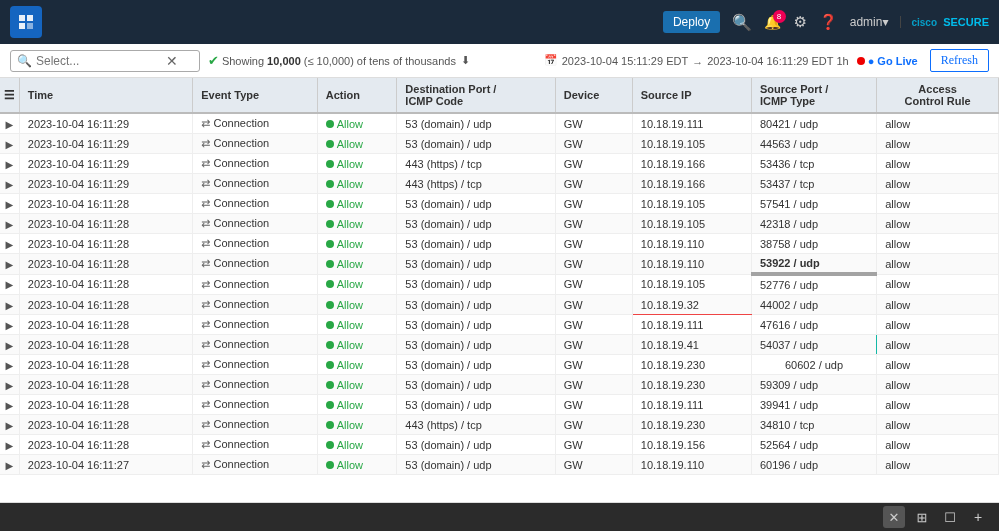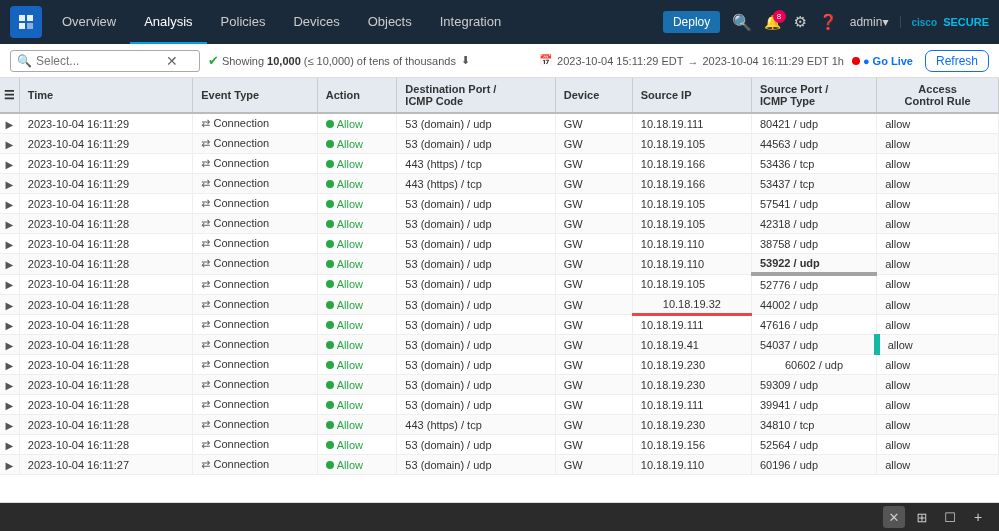--- a/index.html
+++ b/index.html
@@ -9,28 +9,20 @@
 <body>
 
 <div style="display:flex;align-items:center;background:#1b2a3b;color:#ccc;height:44px;padding:0 10px;gap:6px;">
   <div style="background:#1565c0;width:32px;height:32px;display:flex;align-items:center;justify-content:center;border-radius:4px;flex-shrink:0;">
     <svg width="18" height="18" viewBox="0 0 18 18" fill="none">
       <rect x="2" y="2" width="6" height="6" fill="white" opacity="0.9"></rect>
       <rect x="10" y="2" width="6" height="6" fill="white" opacity="0.9"></rect>
       <rect x="2" y="10" width="6" height="6" fill="white" opacity="0.9"></rect>
       <rect x="10" y="10" width="6" height="6" fill="white" opacity="0.5"></rect>
     </svg>
-  </div>
-  <div style="display:flex;gap:0;flex:1;">
-    <span style="color:#ccc;padding:0 14px;height:44px;display:flex;align-items:center;font-size:13px;cursor:pointer;border-bottom:2px solid transparent;">Overview</span>
-    <span style="color:white;padding:0 14px;height:44px;display:flex;align-items:center;font-size:13px;cursor:pointer;border-bottom:2px solid #00a0e3;">Analysis</span>
-    <span style="color:#ccc;padding:0 14px;height:44px;display:flex;align-items:center;font-size:13px;cursor:pointer;border-bottom:2px solid transparent;">Policies</span>
-    <span style="color:#ccc;padding:0 14px;height:44px;display:flex;align-items:center;font-size:13px;cursor:pointer;border-bottom:2px solid transparent;">Devices</span>
-    <span style="color:#ccc;padding:0 14px;height:44px;display:flex;align-items:center;font-size:13px;cursor:pointer;border-bottom:2px solid transparent;">Objects</span>
-    <span style="color:#ccc;padding:0 14px;height:44px;display:flex;align-items:center;font-size:13px;cursor:pointer;border-bottom:2px solid transparent;">Integration</span>
   </div>
   <div style="display:flex;align-items:center;gap:12px;margin-left:auto;">
     <button style="background:#1a6faf;color:white;border:none;padding:4px 10px;border-radius:3px;cursor:pointer;font-size:12px;">Deploy</button>
     <span style="color:#ccc;cursor:pointer;font-size:16px;">🔍</span>
     <span style="color:#ccc;cursor:pointer;font-size:14px;position:relative;">
       🔔<span style="position:absolute;top:-4px;right:-4px;background:#e05;color:white;border-radius:50%;width:13px;height:13px;font-size:8px;display:flex;align-items:center;justify-content:center;">8</span>
     </span>
     <span style="color:#ccc;cursor:pointer;font-size:15px;">⚙</span>
     <span style="color:#ccc;cursor:pointer;font-size:15px;">❓</span>
     <span style="color:#ccc;cursor:pointer;font-size:12px;">admin▾</span>
@@ -58,21 +50,21 @@
   <div style="display:flex;align-items:center;gap:4px;font-size:11px;color:#555;margin-left:auto;">
     <span style="color:#555;">📅</span>
     <span>2023-10-04 15:11:29 EDT</span>
     <span>→</span>
     <span>2023-10-04 16:11:29 EDT 1h</span>
   </div>
   <span style="color:#0d6efd;cursor:pointer;font-size:11px;font-weight:bold;display:flex;align-items:center;gap:3px;">
     <span style="width:8px;height:8px;background:#e00;border-radius:50%;display:inline-block;"></span>
     <span style="color:#0d6efd;font-weight:bold;">● Go Live</span>
   </span>
-  <button style="background:white;border:1px solid #0d6efd;color:#0d6efd;padding:3px 10px;border-radius:7px;cursor:pointer;font-size:12px;margin-left:4px;">Refresh</button>
+  <button style="background:white;border:1px solid #0d6efd;color:#0d6efd;padding:3px 10px;border-radius:2px;cursor:pointer;font-size:12px;margin-left:4px;font-family:Liberation Serif, serif;">Refresh</button>
 </div>
 
 <div style="overflow-y:auto;height:calc(531px - 44px - 34px - 28px);background:white;border-bottom:1px solid #ddd;">
   <table style="width:100%;border-collapse:collapse;font-size:11px;">
     <thead>
       <tr>
         <th style="background:#e4eaf0;padding:5px 4px;border-right:1px solid #ccc;border-bottom:2px solid #bbb;width:18px;">
           <span style="cursor:pointer;font-size:12px;">☰</span>
         </th>
         <th style="background:#e4eaf0;padding:5px 8px;border-right:1px solid #ccc;border-bottom:2px solid #bbb;text-align:left;white-space:nowrap;cursor:pointer;">Time</th>
@@ -275,21 +267,21 @@
       <span style="color:#666;font-size:11px;margin-right:3px;">⇄</span>Connection
     </td>
     <td style="padding:3px 8px;border-bottom:1px solid #eee;border-right:1px solid #eee;white-space:nowrap;">
       <span style="display:inline-flex;align-items:center;gap:3px;color:#28a745;">
         <span style="width:8px;height:8px;background:#28a745;border-radius:50%;display:inline-block;flex-shrink:0;"></span>
         <span>Allow</span>
       </span>
     </td>
     <td style="padding:3px 8px;border-bottom:1px solid #eee;border-right:1px solid #eee;white-space:nowrap;max-width:120px;overflow:hidden;text-overflow:ellipsis;">53 (domain) / udp</td>
     <td style="padding:3px 8px;border-bottom:1px solid #eee;border-right:1px solid #eee;white-space:nowrap;">GW</td>
-    <td style="padding:3px 8px;border-bottom:3px solid #ef4444;border-right:1px solid #eee;white-space:nowrap;text-align:center;">10.18.19.32</td>
+    <td style="padding:3px 8px;border-bottom:1px solid #ef4444;border-right:1px solid #eee;white-space:nowrap;">10.18.19.32</td>
     <td style="padding:3px 8px;border-bottom:1px solid #eee;border-right:1px solid #eee;white-space:nowrap;">44002 / udp</td>
     <td style="padding:3px 8px;border-bottom:1px solid #eee;border-right:1px solid #eee;white-space:nowrap;">allow</td>
   </tr>
         <tr style="background: rgb(255, 255, 255);">
     <td style="padding:3px 4px;border-bottom:1px solid #eee;border-right:1px solid #eee;text-align:center;">
       <span style="cursor:pointer;color:#555;font-size:10px;">▶</span>
     </td>
     <td style="padding:3px 8px;border-bottom:1px solid #eee;border-right:1px solid #eee;white-space:nowrap;color:#333;">2023-10-04 16:11:28</td>
     <td style="padding:3px 8px;border-bottom:1px solid #eee;border-right:1px solid #eee;white-space:nowrap;">
       <span style="color:#666;font-size:11px;margin-right:3px;">⇄</span>Connection
@@ -316,21 +308,21 @@
     </td>
     <td style="padding:3px 8px;border-bottom:1px solid #eee;border-right:1px solid #eee;white-space:nowrap;">
       <span style="display:inline-flex;align-items:center;gap:3px;color:#28a745;">
         <span style="width:8px;height:8px;background:#28a745;border-radius:50%;display:inline-block;flex-shrink:0;"></span>
         <span>Allow</span>
       </span>
     </td>
     <td style="padding:3px 8px;border-bottom:1px solid #eee;border-right:1px solid #eee;white-space:nowrap;max-width:120px;overflow:hidden;text-overflow:ellipsis;">53 (domain) / udp</td>
     <td style="padding:3px 8px;border-bottom:1px solid #eee;border-right:1px solid #eee;white-space:nowrap;">GW</td>
     <td style="padding:3px 8px;border-bottom:1px solid #eee;border-right:1px solid #eee;white-space:nowrap;">10.18.19.41</td>
-    <td style="padding:3px 8px;border-bottom:1px solid #eee;border-right:6px solid #14b8a6;white-space:nowrap;">54037 / udp</td>
+    <td style="padding:3px 8px;border-bottom:1px solid #eee;border-right:1px solid #14b8a6;white-space:nowrap;">54037 / udp</td>
     <td style="padding:3px 8px;border-bottom:1px solid #eee;border-right:1px solid #eee;white-space:nowrap;">allow</td>
   </tr>
         <tr style="background: rgb(255, 255, 255);">
     <td style="padding:3px 4px;border-bottom:1px solid #eee;border-right:1px solid #eee;text-align:center;">
       <span style="cursor:pointer;color:#555;font-size:10px;">▶</span>
     </td>
     <td style="padding:3px 8px;border-bottom:1px solid #eee;border-right:1px solid #eee;white-space:nowrap;color:#333;">2023-10-04 16:11:28</td>
     <td style="padding:3px 8px;border-bottom:1px solid #eee;border-right:1px solid #eee;white-space:nowrap;">
       <span style="color:#666;font-size:11px;margin-right:3px;">⇄</span>Connection
     </td>

